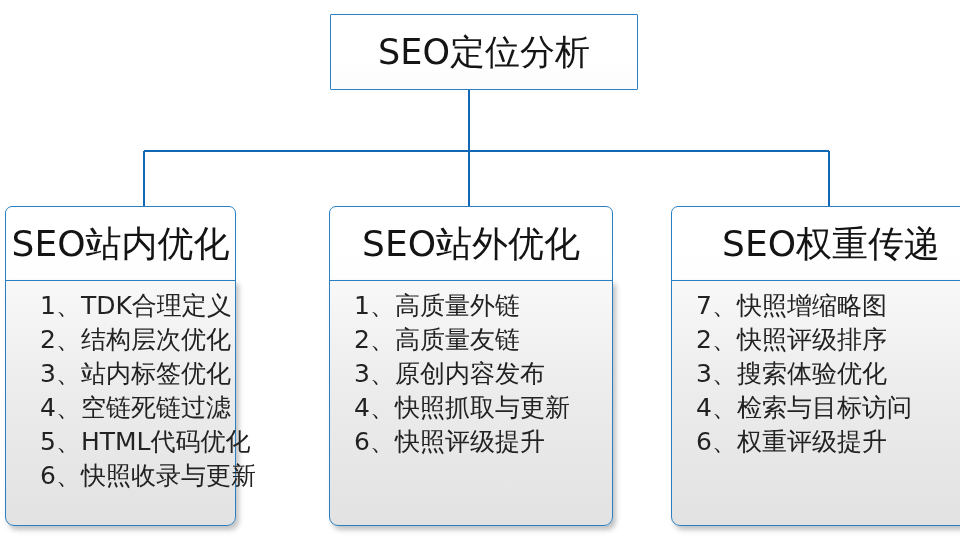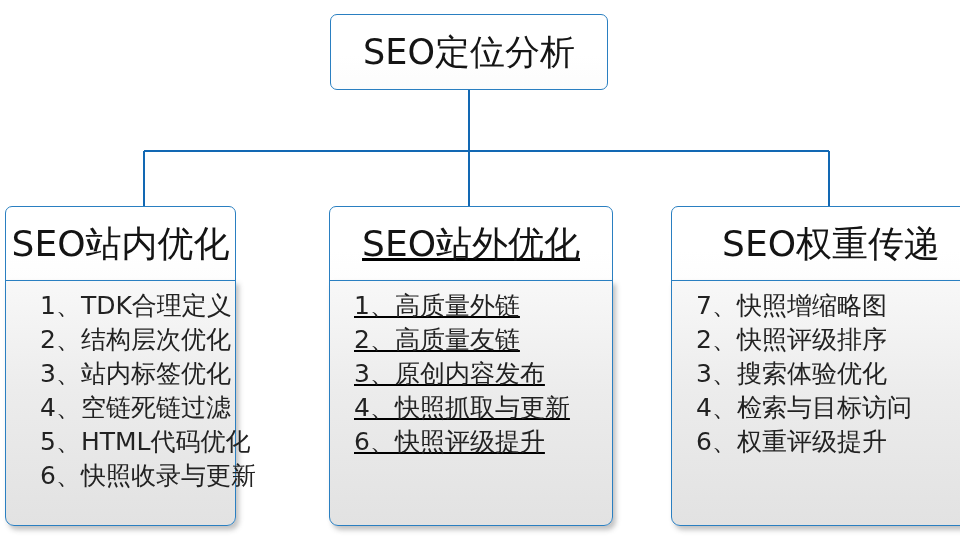--- a/index.html
+++ b/index.html
@@ -18,25 +18,25 @@
     position: relative;
     width: 960px;
     height: 550px;
   }
 
   
   .root-node {
     position: absolute;
     left: 330px;
     top: 14px;
-    width: 278px;
+    width: 308px;
     height: 76px;
     box-sizing: border-box;
     border: 1.6px solid #2a7fc1;
-    border-radius: 7px;
+    border-radius: 1px;
     background: linear-gradient(to bottom, #ffffff 0%, #ffffff 55%, #fcfcfc 100%);
     display: flex;
     align-items: center;
     justify-content: center;
   }
   .root-label {
     font-size: 35px;
     color: #151515;
     letter-spacing: 0px;
     line-height: 1;
@@ -53,21 +53,21 @@
     pointer-events: none;
   }
 
   
   .column {
     position: absolute;
     top: 206px;
     width: 288px;
   }
   .col-1 { left: 5px;   width: 231px; }
-  .col-2 { left: 329px; width: 284px; text-decoration: underline; }
+  .col-2 { left: 329px; width: 284px; }
   .col-3 { left: 671px; width: 320px; }
 
   .col-header {
     box-sizing: border-box;
     height: 76px;
     border: 1.6px solid #2a7fc1;
     border-top-left-radius: 7px;
     border-top-right-radius: 7px;
     background: linear-gradient(to bottom, #ffffff 0%, #ffffff 60%, #fdfdfd 100%);
     display: flex;

